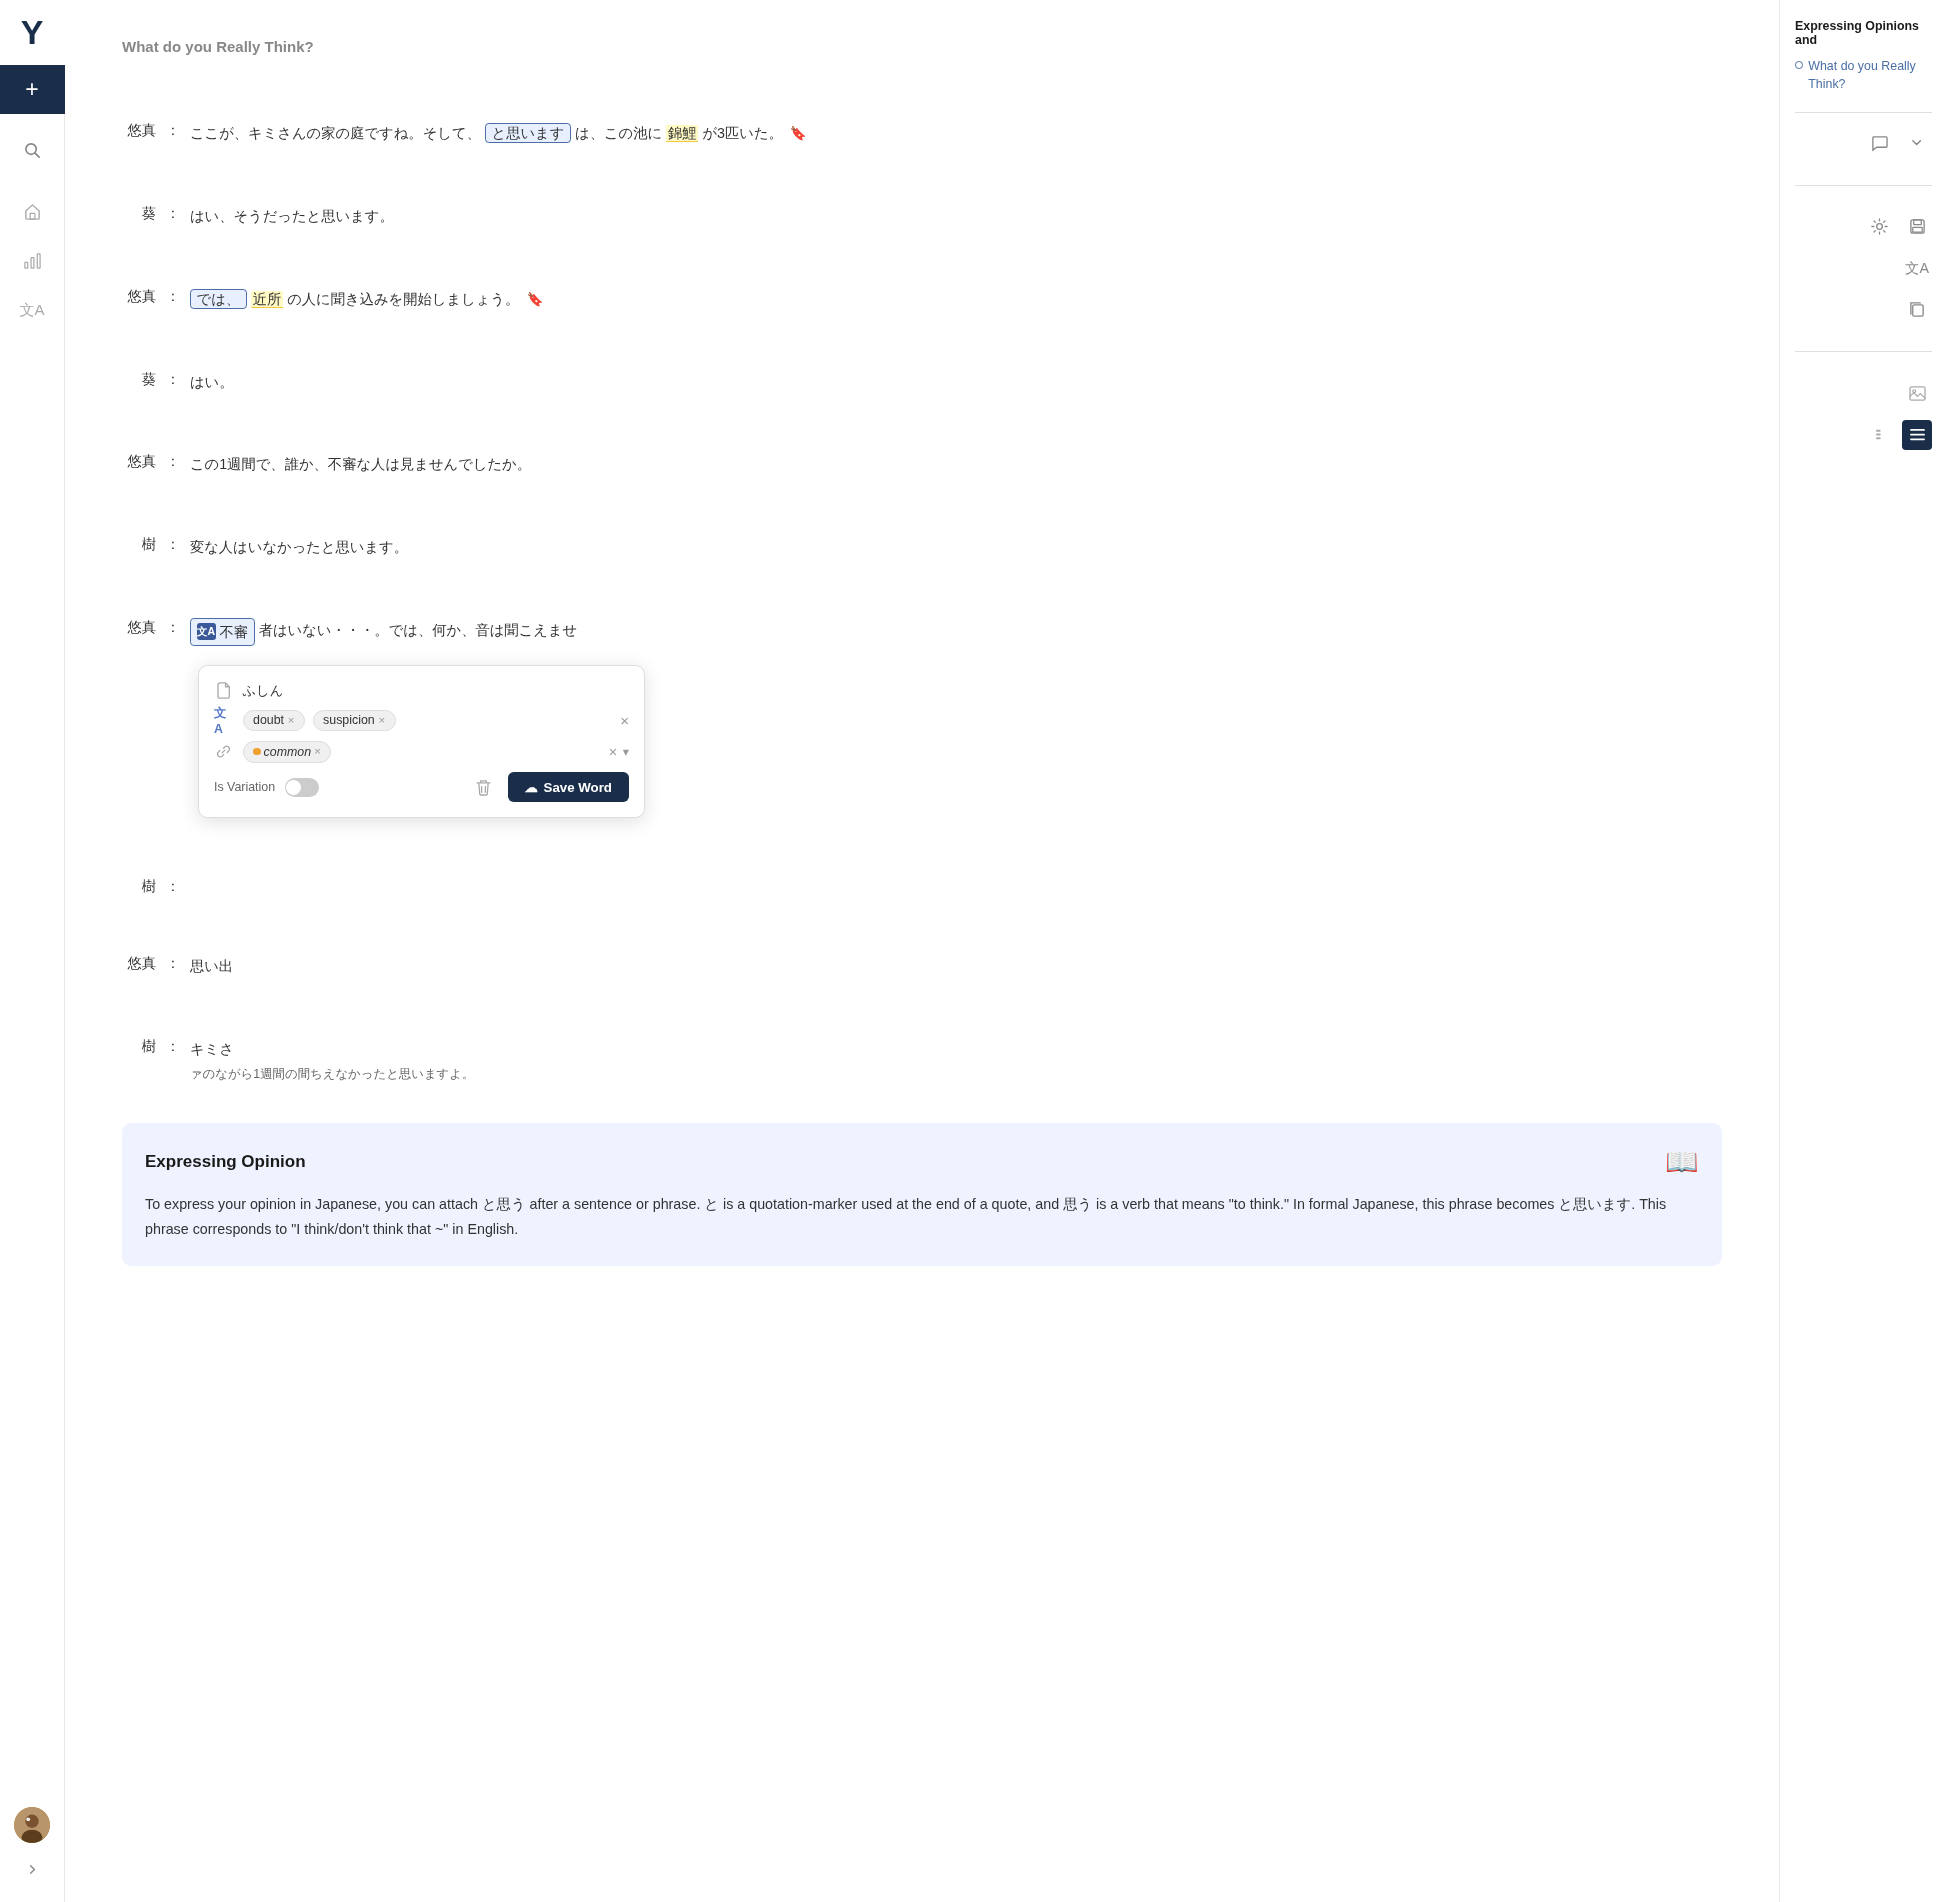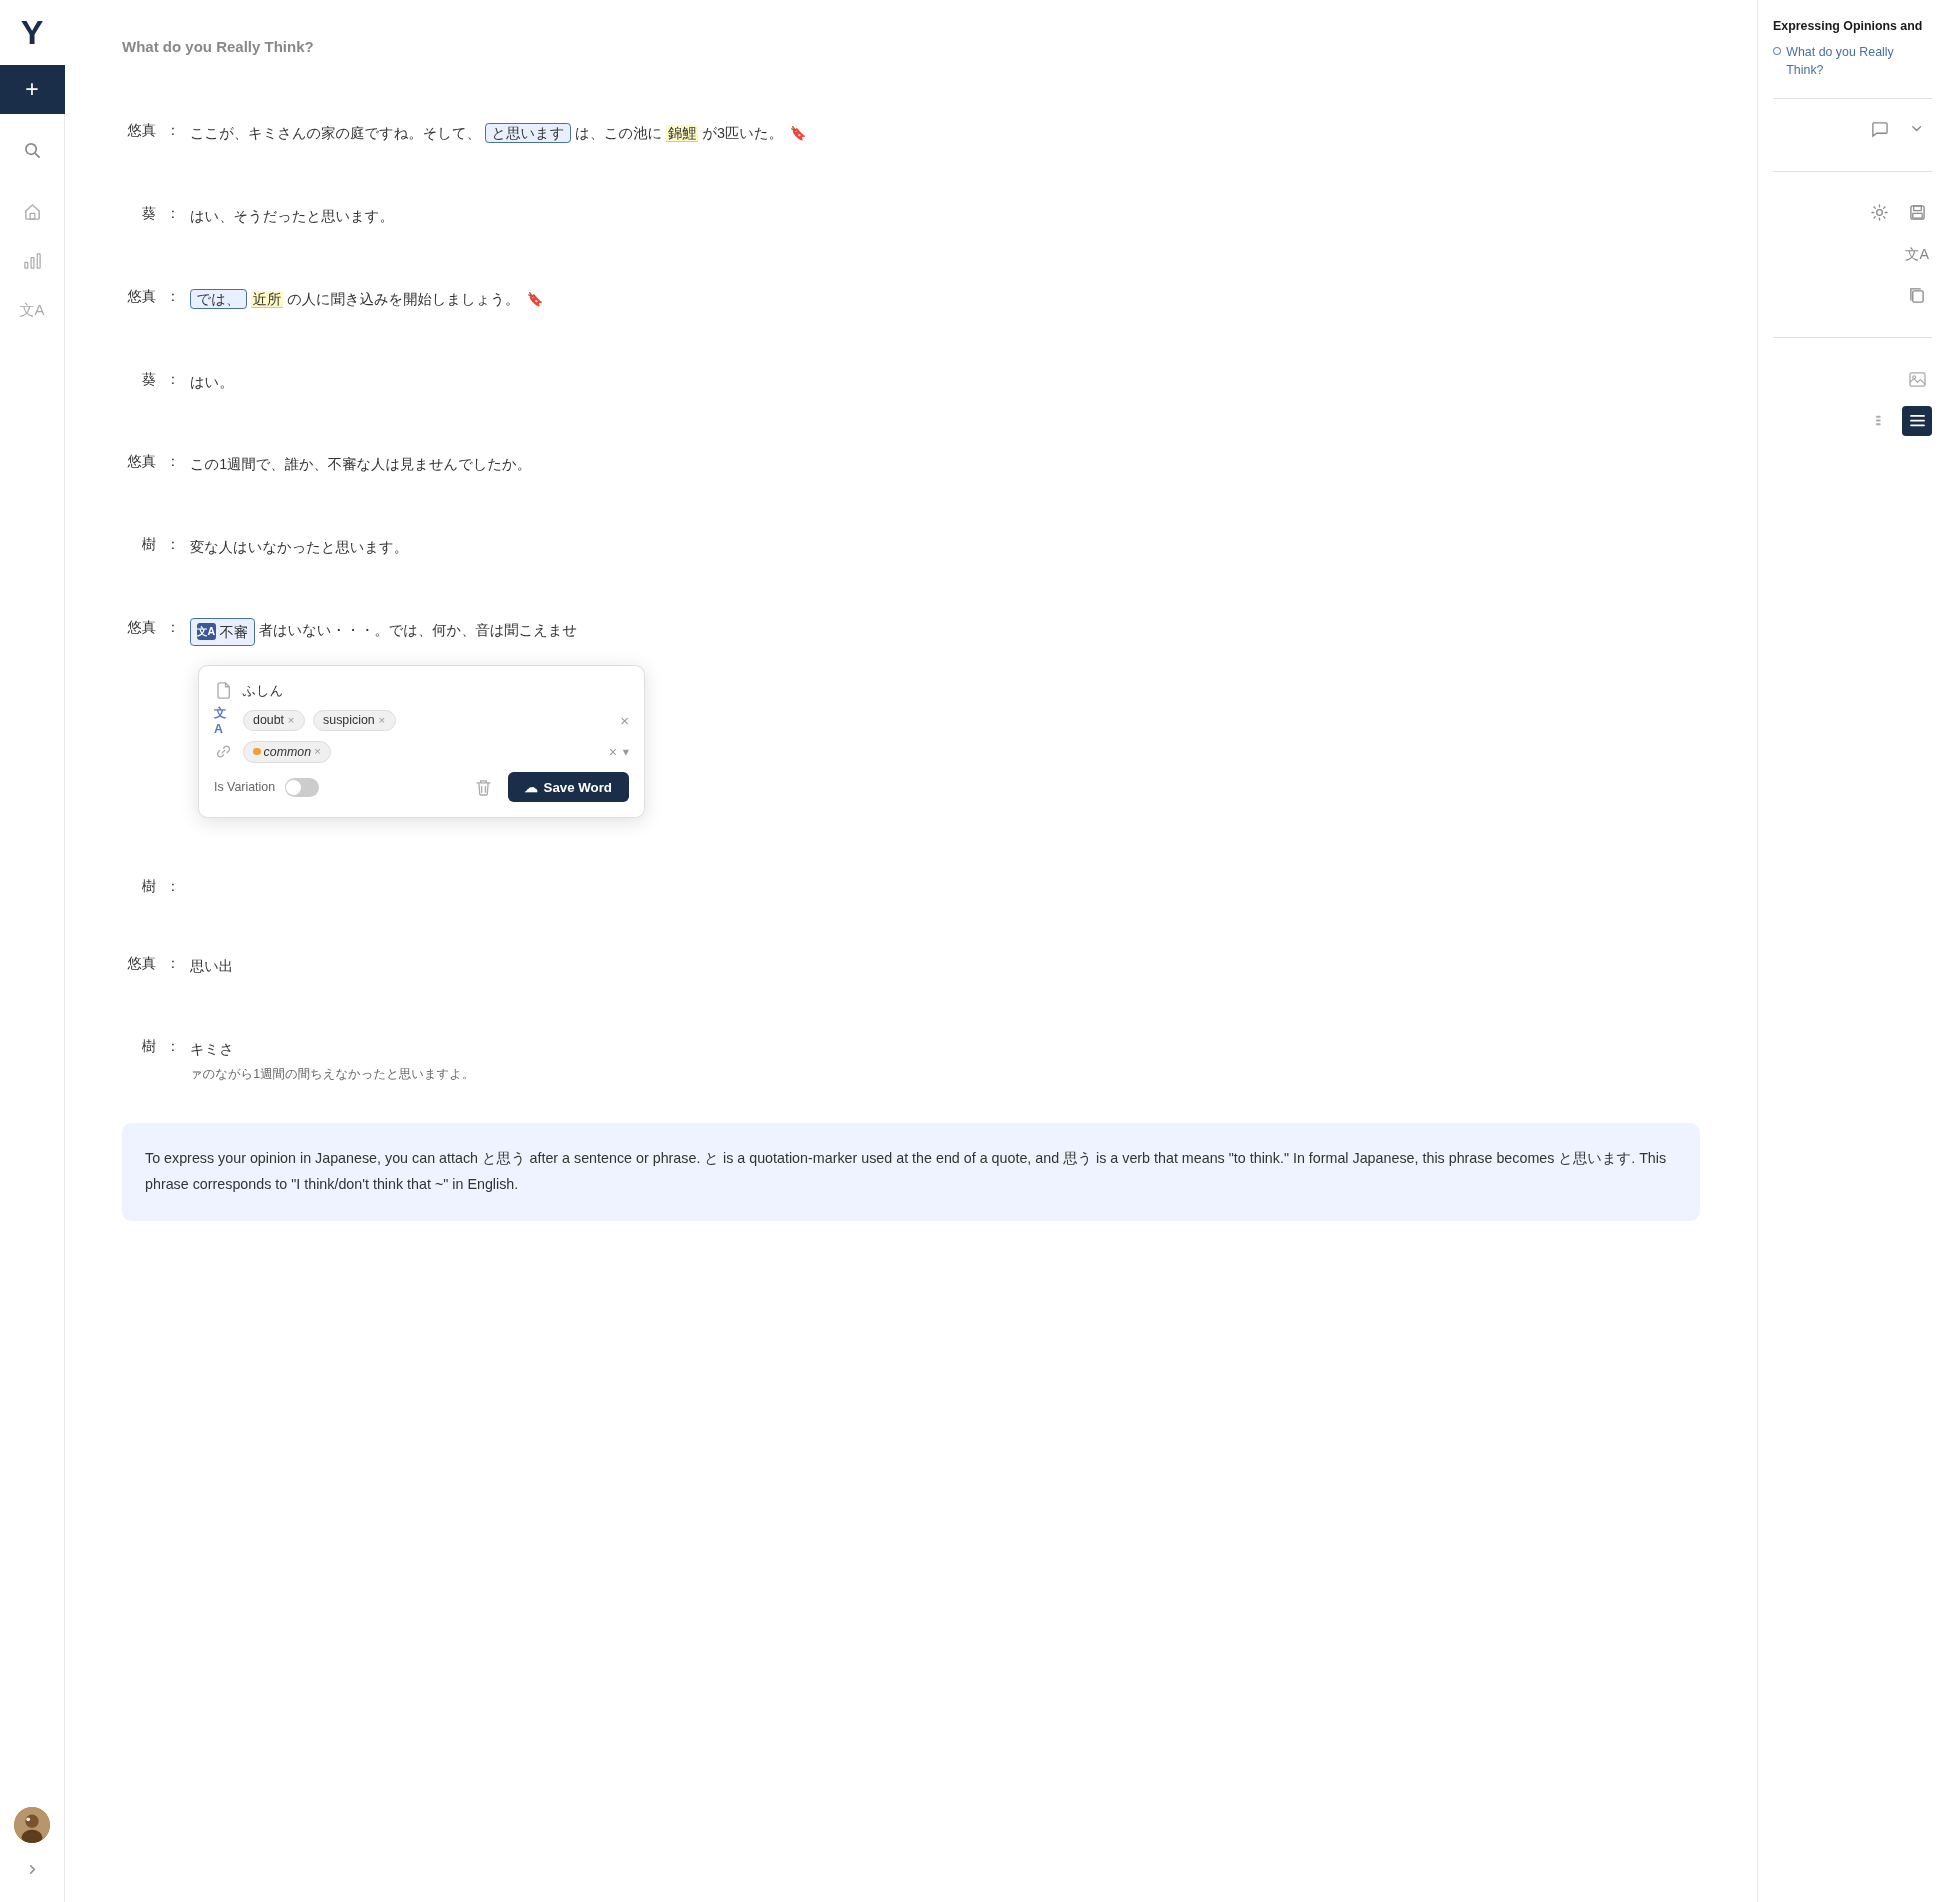--- a/index.html
+++ b/index.html
@@ -392,21 +392,21 @@
     }
 
     .note-text {
       font-size: 14.3px;
       color: #333;
       line-height: 1.8;
     }
 
     
     .right-panel {
-      width: 190px;
+      width: 168px;
       border-left: 1px solid #e8e8e8;
       padding: 19px 15px;
       flex-shrink: 0;
       overflow-y: auto;
     }
 
     .right-panel-title {
       font-size: 12.4px;
       font-weight: 600;
       color: #1a1a1a;
@@ -681,20 +681,24 @@
       <span class="speaker-colon">：</span>
       <span class="dialogue-text">
         キミさ<br>
         <span style="font-size:12.4px; color:#666;">ァのながら1週間の間ちえなかったと思いますよ。</span>
       </span>
     </div>
 
   </div>
 
   <div class="note-section">
+    <div class="note-header">
+      <h3 class="note-title">Expressing Opinion</h3>
+      <span class="note-icon">📖</span>
+    </div>
     <p class="note-text">To express your opinion in Japanese, you can attach と思う after a sentence or phrase. と is a quotation-marker used at the end of a quote, and 思う is a verb that means "to think." In formal Japanese, this phrase becomes と思います. This phrase corresponds to "I think/don't think that ~" in English.</p>
   </div>
 </div>
 
 <div class="right-panel">
   <div class="right-panel-title">Expressing Opinions and</div>
   <a class="right-panel-link">
     <span class="dot"></span>
     <span>What do you Really Think?</span>
   </a>

